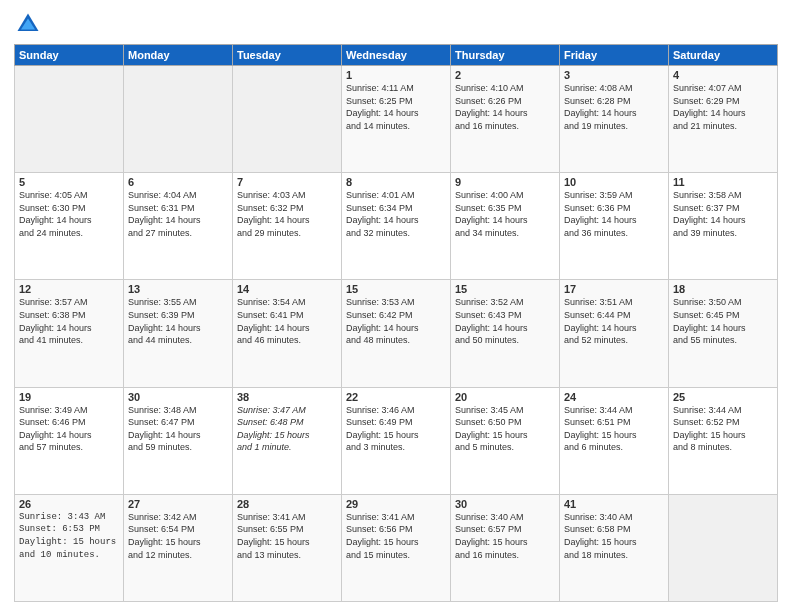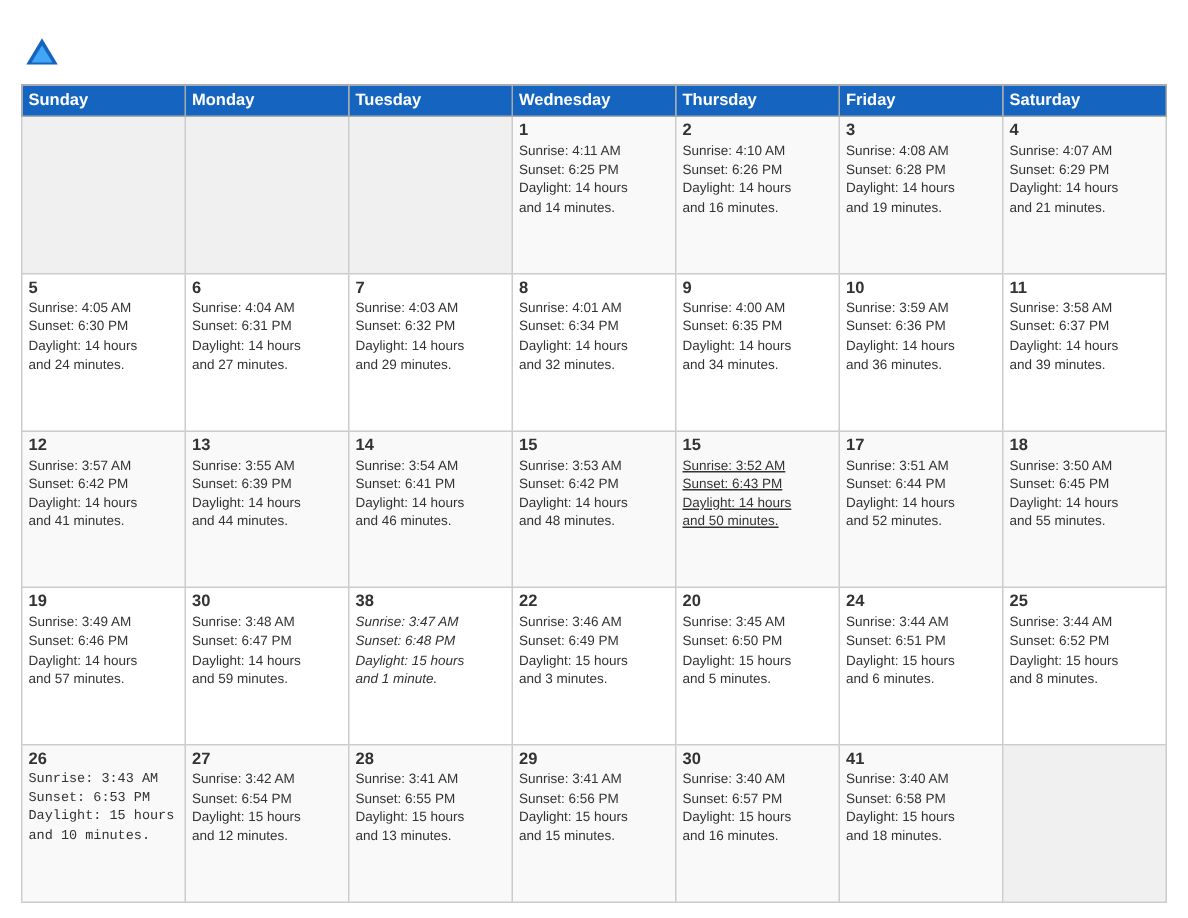--- a/index.html
+++ b/index.html
@@ -6,21 +6,21 @@
     body {
       width: 792px;
       height: 612px;
       font-family: Arial, sans-serif;
       background: #fff;
       overflow: hidden;
     }
     .page {
       width: 792px;
       height: 612px;
-      padding: 22px 14px 10px 14px;
+      padding: 10px 14px 10px 14px;
       display: flex;
       flex-direction: column;
     }
     .header {
       display: flex;
       justify-content: space-between;
       align-items: flex-start;
       margin-bottom: 6px;
     }
     .logo {
@@ -220,21 +220,21 @@
             <div class="day-info" style="white-space: pre-line;">Sunrise: 3:58 AM
 Sunset: 6:37 PM
 Daylight: 14 hours
 and 39 minutes.</div>
           </td>
         </tr>
         <tr>
           <td>
             <span class="day-number">12</span>
             <div class="day-info" style="white-space: pre-line;">Sunrise: 3:57 AM
-Sunset: 6:42 PM
+Sunset: 6:38 PM
 Daylight: 14 hours
 and 41 minutes.</div>
           </td>
           <td>
             <span class="day-number">13</span>
             <div class="day-info" style="white-space: pre-line;">Sunrise: 3:55 AM
 Sunset: 6:39 PM
 Daylight: 14 hours
 and 44 minutes.</div>
           </td>
@@ -247,21 +247,21 @@
           </td>
           <td>
             <span class="day-number">15</span>
             <div class="day-info" style="white-space: pre-line;">Sunrise: 3:53 AM
 Sunset: 6:42 PM
 Daylight: 14 hours
 and 48 minutes.</div>
           </td>
           <td>
             <span class="day-number">15</span>
-            <div class="day-info" style="white-space: pre-line; text-decoration: underline;">Sunrise: 3:52 AM
+            <div class="day-info" style="white-space: pre-line;">Sunrise: 3:52 AM
 Sunset: 6:43 PM
 Daylight: 14 hours
 and 50 minutes.</div>
           </td>
           <td>
             <span class="day-number">17</span>
             <div class="day-info" style="white-space: pre-line;">Sunrise: 3:51 AM
 Sunset: 6:44 PM
 Daylight: 14 hours
 and 52 minutes.</div>

